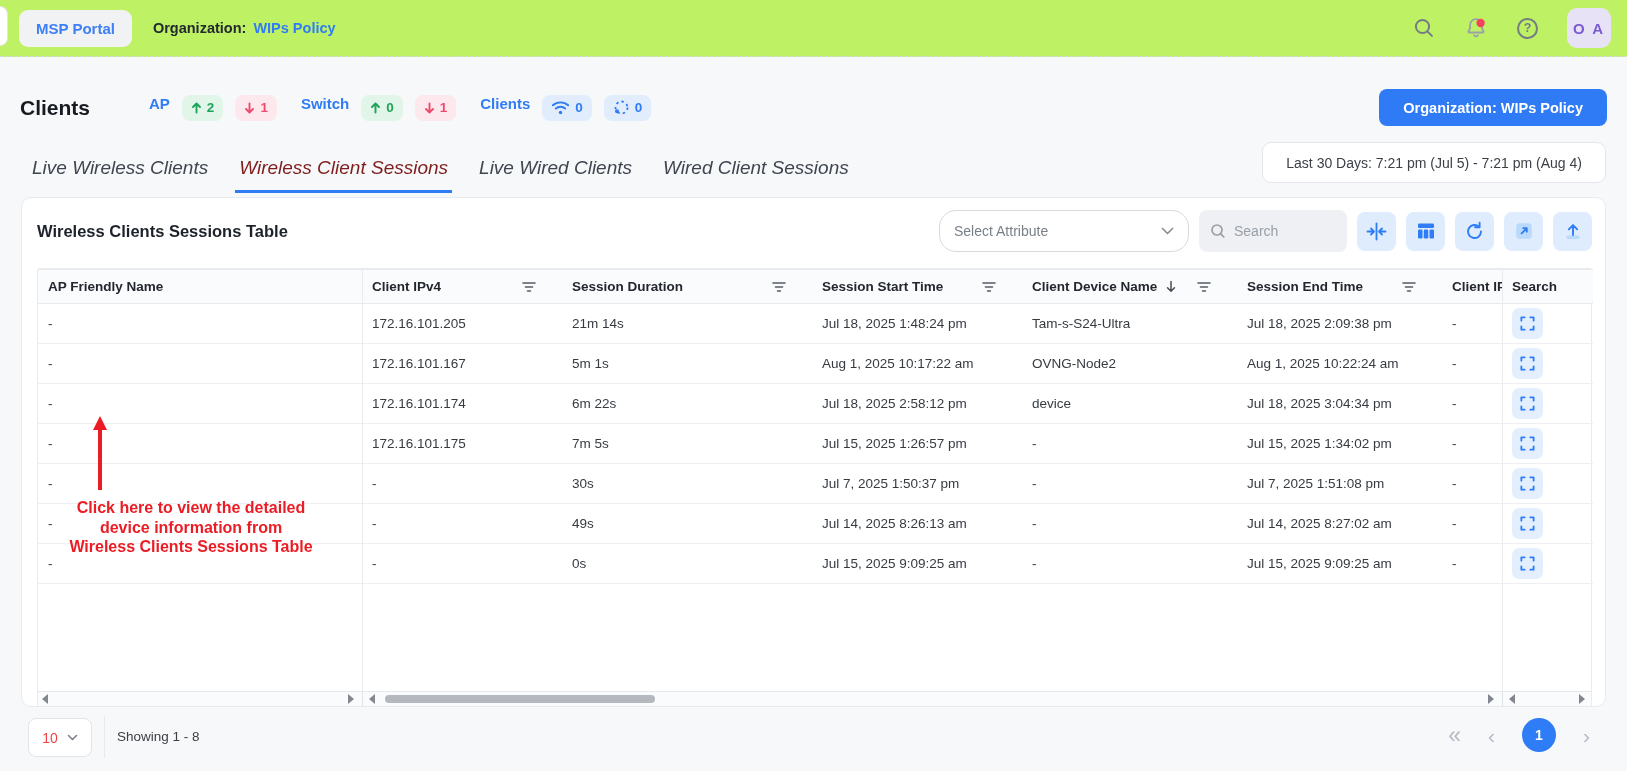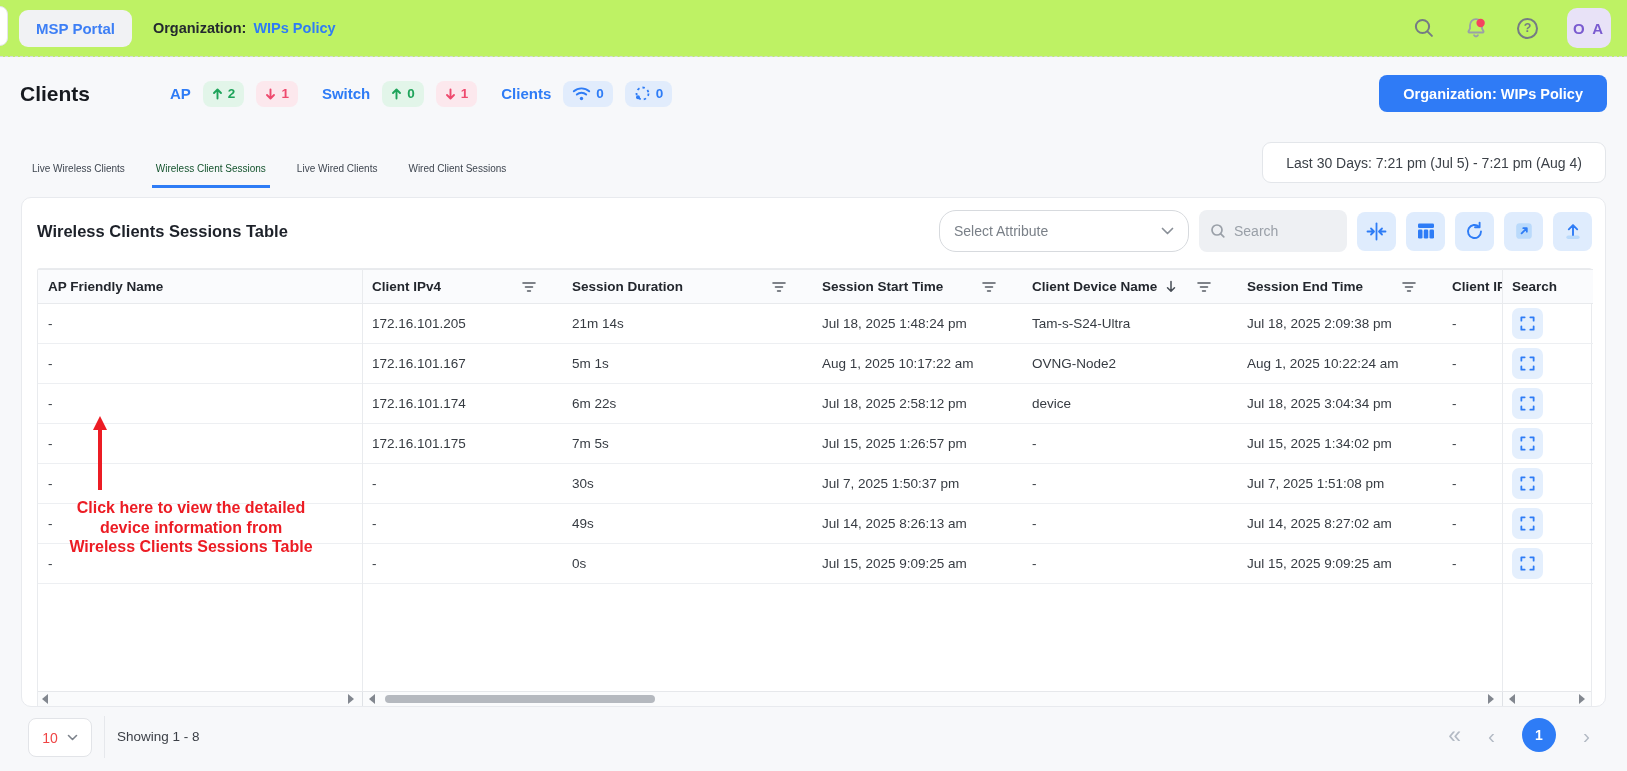--- a/index.html
+++ b/index.html
@@ -17,37 +17,37 @@
     padding:10px 17px; border-radius:9px; border:none; cursor:pointer; font-family:inherit; }
   .org-line { margin-left:21px; font-size:14.5px; font-weight:bold; display:flex; gap:7px; align-items:center; }
   .org-line .org-name { color:#2e7cf6; cursor:pointer; }
   .top-icons { margin-left:auto; display:flex; align-items:center; gap:29px; }
   .icon-btn { background:none; border:none; cursor:pointer; display:flex; align-items:center; justify-content:center; padding:0; }
   .help-circle { width:21px; height:21px; border:2px solid #757b84; border-radius:50%;
     color:#757b84; font-size:12.5px; font-weight:bold; display:flex; align-items:center; justify-content:center; }
   .avatar { width:44px; height:40px; border-radius:10px; background:#e8e2f7; color:#7a5bd0;
     font-size:15px; font-weight:bold; letter-spacing:2px; display:flex; align-items:center; justify-content:center; cursor:pointer; }
   
-  .page-head { position:absolute; left:0; top:57px; width:100%; height:73px;
-    display:flex; align-items:center; padding:0 20px;gap:45px; }
+  .page-head { position:absolute; left:0; top:71px; width:100%; height:73px;
+    display:flex; align-items:center; padding:0 20px; }
   .page-title { font-size:21px; font-weight:bold; color:#171a20; }
-  .stats { display:flex; align-items:center; gap:12px; margin-left:35px; font-size:15px; }
+  .stats { display:flex; gap:12px; margin-left:59px; font-size:15px; }
   .stat-label { color:#2e7cf6; font-weight:bold; margin-left:12px; }
   .stat-label:first-child { margin-left:0; }
   .badge { display:inline-flex; align-items:center; gap:5px; height:26px; padding:0 9px;
     border-radius:8px; font-size:13.5px; font-weight:bold; }
   .badge-green { background:#e2f5e9; color:#1ea35a; }
   .badge-red { background:#fce8ed; color:#ee4a6e; }
   .badge-blue { background:#e1ecfc; color:#2e7cf6; }
   .org-button { margin-left:auto; background:#2f7bf6; color:#fff; font-weight:bold; font-size:14.5px;
     border:none; border-radius:8px; height:37px; padding:0 24px; cursor:pointer; font-family:inherit; }
   
   .tabs { position:absolute; left:30px; top:148px; height:40px; display:flex; gap:27px; align-items:center; }
-  .tab { position:relative; font-size:10px; color:#3f4650; cursor:pointer; padding:11px 2px; }
-  .tab.active { color:#14532d; }
+  .tab { position:relative; font-size:19px; color:#3f4650; cursor:pointer; padding:11px 2px;font-style:italic; }
+  .tab.active { color:#7f1d1d; }
   .tab.active::after { content:""; position:absolute; left:-2px; right:-2px; bottom:-3px; height:3px; background:#2e7cf6; }
   .date-box { position:absolute; right:21px; top:142px; height:41px; background:#fff;
     border:1px solid #e3e6ea; border-radius:9px; display:flex; align-items:center;
     padding:0 23px; font-size:14px; color:#3c4148; cursor:pointer; }
   
   .card { position:absolute; left:21px; top:197px; width:1585px; height:510px;
     background:#fff; border:1px solid #e8eaee; border-radius:10px; }
   .card-head { position:absolute; left:15px; right:13px; top:11px; height:44px; display:flex; align-items:center; }
   .card-title { font-size:16.5px; font-weight:bold; color:#1d2129; }
   .controls { margin-left:auto; display:flex; align-items:center; gap:10px; }

